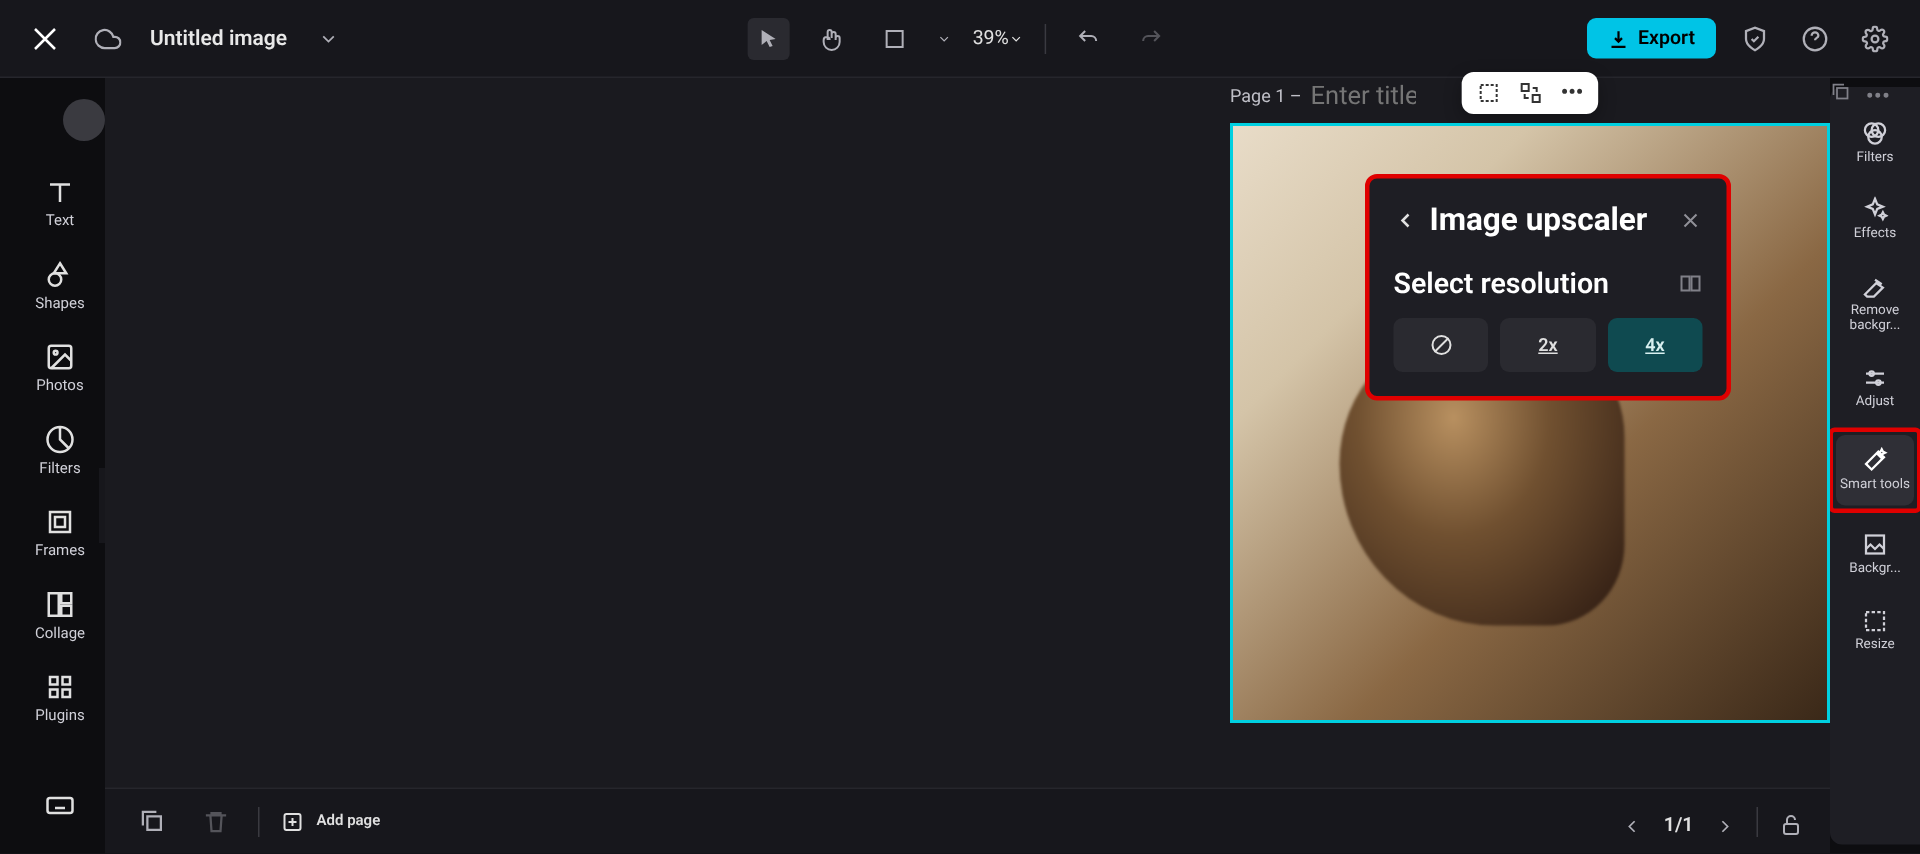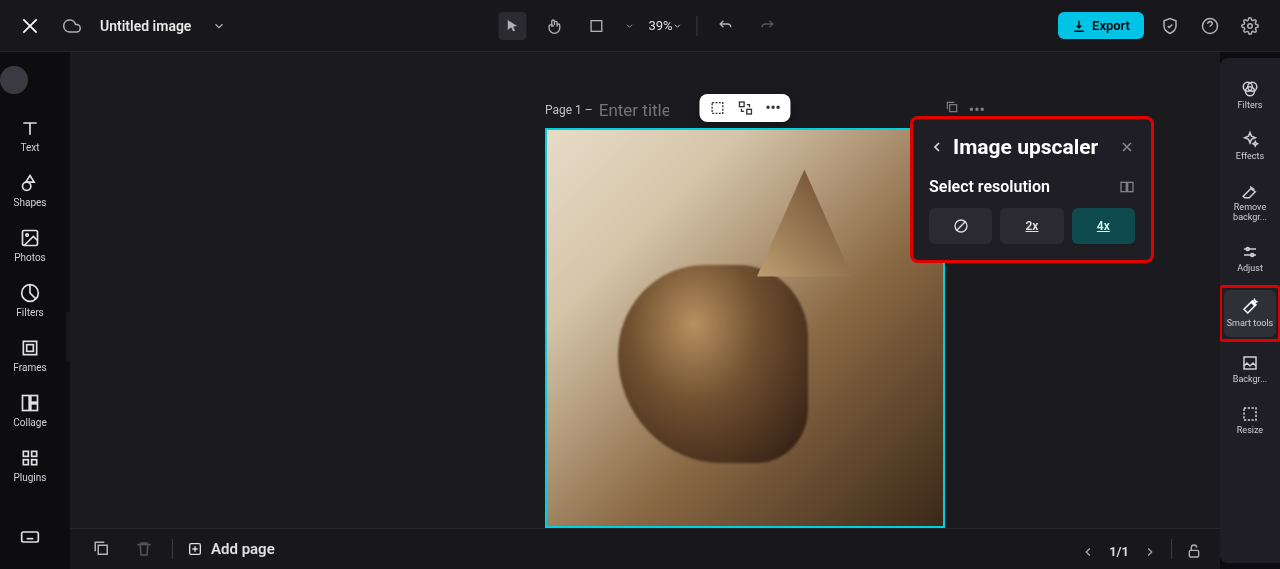--- a/index.html
+++ b/index.html
@@ -8,30 +8,30 @@
 .topbar .center { position: absolute; left: 50%; transform: translateX(-50%); display: flex; align-items: center; gap: 14px; }
 .topbar .right { margin-left: auto; display: flex; align-items: center; gap: 12px; }
 .icon-btn { width: 28px; height: 28px; display: flex; align-items: center; justify-content: center; color: #b0b0b8; cursor: pointer; border-radius: 4px; }
 .icon-btn.active, .icon-btn:hover { background: #2a2a30; }
 .doc-title { font-size: 14px; font-weight: 600; color: #e8e8e8; }
 .zoom { font-size: 13px; color: #e0e0e0; display: flex; align-items: center; gap: 0; }
 .divider-v { width: 1px; height: 20px; background: #3a3a40; }
 .export-btn { background: #00c4e6; color: #000; font-weight: 600; font-size: 13px; padding: 6px 14px; border-radius: 6px; display: flex; align-items: center; gap: 6px; cursor: pointer; }
 
 .body-row { flex: 1; display: flex; min-height: 0; }
-.sidebar-left { width: 70px; background: #0d0d10; display: flex; flex-direction: column; align-items: flex-start; padding-top: 14px; gap: 8px; position: relative; }
+.sidebar-left { width: 70px; background: #0d0d10; display: flex; flex-direction: column; align-items: flex-end; padding-top: 14px; gap: 8px; position: relative; }
 .sidebar-left .item { width: 60px; display: flex; flex-direction: column; align-items: center; gap: 4px; padding: 6px 0; cursor: pointer; border-radius: 6px; }
 .sidebar-left .item svg { color: #e0e0e0; }
 .sidebar-left .item span { font-size: 10px; color: #d0d0d8; }
 .sidebar-left .avatar { width: 28px; height: 28px; border-radius: 50%; background: #3a3a40; margin-bottom: 10px; }
 .sidebar-left .bottom { margin-top: auto; margin-bottom: 16px; }
 .sidebar-left .expand-tab { position: absolute; right: -10px; top: 260px; width: 14px; height: 50px; background: #17171c; border-radius: 0 6px 6px 0; display: flex; align-items: center; justify-content: center; cursor: pointer; color: #808088; font-size: 10px; }
 
 .canvas-area { flex: 1; background: #1a1a1f; display: flex; flex-direction: column; position: relative; }
-.canvas-stage { flex: 1; display: flex; align-items: flex-start; justify-content: center; padding: 30px 0 0 200px; position: relative; margin-top: 46px; }
+.canvas-stage { flex: 1; display: flex; align-items: flex-start; justify-content: flex-end; padding: 30px 0 0 200px; position: relative; }
 .page-wrap { position: relative; }
 .page-label { position: absolute; top: -28px; left: 0; font-size: 12px; color: #c0c0c8; display: flex; align-items: center; gap: 6px; }
 .page-label input { background: transparent; border: none; color: #8b5cf6; font-size: 17px; width: 70px; outline: none; }
 .page-canvas { width: 400px; height: 400px; border: 2px solid #00d0e0; background: #d8c8b0; position: relative; overflow: hidden; }
 .floating-toolbar { position: absolute; top: -34px; left: 50%; transform: translateX(-50%); background: #fff; border-radius: 8px; padding: 6px 10px; display: flex; gap: 12px; align-items: center; box-shadow: 0 4px 12px rgba(0,0,0,0.3); }
 .floating-toolbar .fi { color: #333; cursor: pointer; font-size: 14px; }
 .page-icons { position: absolute; top: -28px; right: -40px; display: flex; gap: 10px; color: #808088; }
 
 .cat-image { width: 100%; height: 100%; background: linear-gradient(135deg, #e8dcc8 0%, #d4c4a8 25%, #8a6844 60%, #3a2818 100%); position: relative; }
 .cat-image::before { content: ""; position: absolute; left: 18%; top: 34%; width: 48%; height: 50%; background: radial-gradient(ellipse at 40% 30%, #b89060 0%, #705030 40%, #2a1810 100%); border-radius: 50% 40% 30% 60%; filter: blur(1px); }
@@ -41,28 +41,28 @@
 .sidebar-right .ritem { width: 52px; display: flex; flex-direction: column; align-items: center; gap: 3px; padding: 8px 0; cursor: pointer; border-radius: 6px; }
 .sidebar-right .ritem.active { background: #2f2f36; }
 .sidebar-right .ritem span { font-size: 9px; color: #d0d0d8; text-align: center; line-height: 1.1; }
 .sidebar-right .highlight-box { border: 3px solid #e00000; border-radius: 4px; padding: 2px; }
 
 .panel { position: absolute; top: 64px; right: 66px; width: 244px; background: #1e1e24; border-radius: 8px; padding: 16px; border: 3px solid #e00000; }
 .panel-header { display: flex; align-items: center; gap: 8px; margin-bottom: 18px; }
 .panel-title { font-size: 21px; font-weight: 700; flex: 1; }
 .panel-close { color: #909098; cursor: pointer; }
 .panel-back { color: #e0e0e0; cursor: pointer; }
-.panel-label { font-size: 16px; font-weight: 600; display: flex; justify-content: space-between; align-items: center; margin-bottom: 12px; }
+.panel-label { font-size: 19px; font-weight: 600; display: flex; justify-content: space-between; align-items: center; margin-bottom: 12px; }
 .res-options { display: flex; gap: 8px; }
 .res-opt { flex: 1; height: 36px; background: #2a2a30; border-radius: 6px; display: flex; align-items: center; justify-content: center; font-size: 12px; font-weight: 600; cursor: pointer; color: #e0e0e0; text-decoration: underline; }
 .res-opt.selected { background: #0f4a50; color: #d8f0f0; }
 
 .bottombar { height: 44px; background: #17171c; display: flex; align-items: center; padding: 0 18px; gap: 14px; border-top: 1px solid #26262c; }
 .bottombar .right { margin-left: auto; display: flex; align-items: flex-end; gap: 14px; color: #b0b0b8; }
-.add-page { display: flex; align-items: center; gap: 8px; font-size: 15px; font-weight: 600; color: #e0e0e0; cursor: pointer; }
+.add-page { display: flex; align-items: center; gap: 8px; font-size: 10px; font-weight: 600; color: #e0e0e0; cursor: pointer; }
 .page-counter { font-size: 13px; font-weight: 600; color: #e0e0e0; }
 svg { display: block; }
 </style>
 </head>
 <body>
 
 <div class="topbar">
   <div class="icon-btn">
     <svg width="20" height="20" viewBox="0 0 24 24" fill="none" stroke="#fff" stroke-width="2">
         <path d="M4 4l16 16M20 4L4 20"></path>

